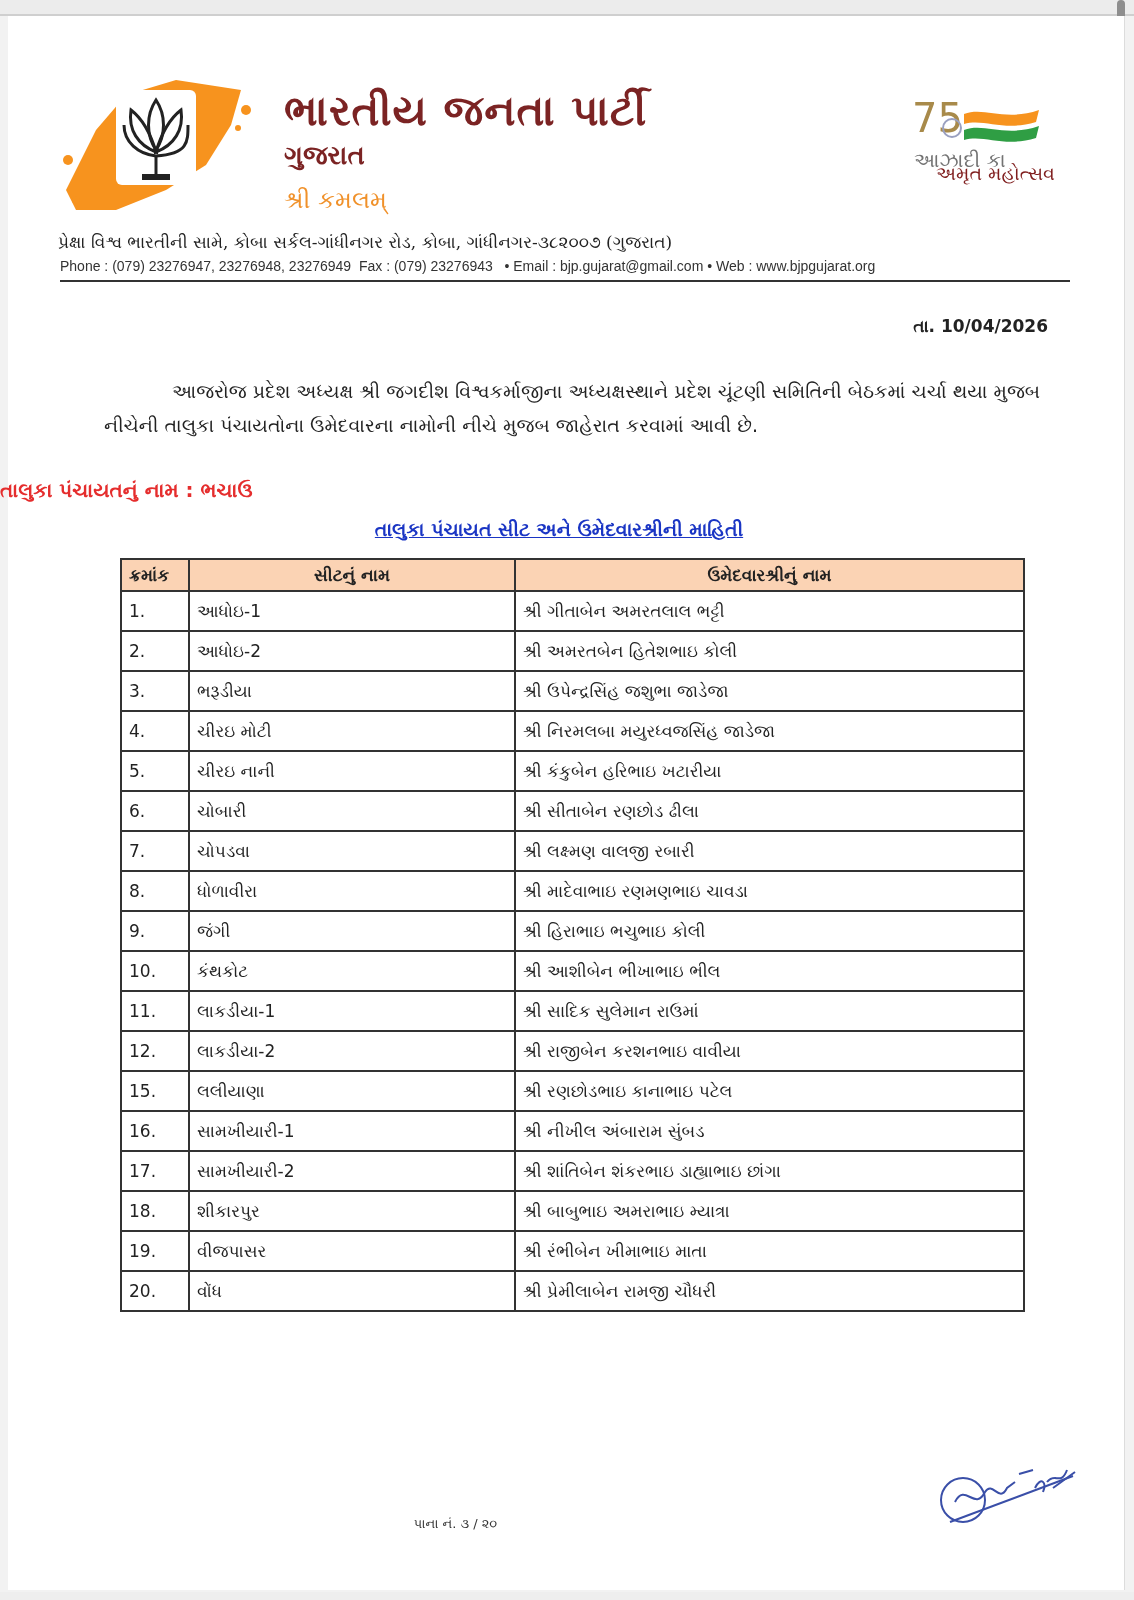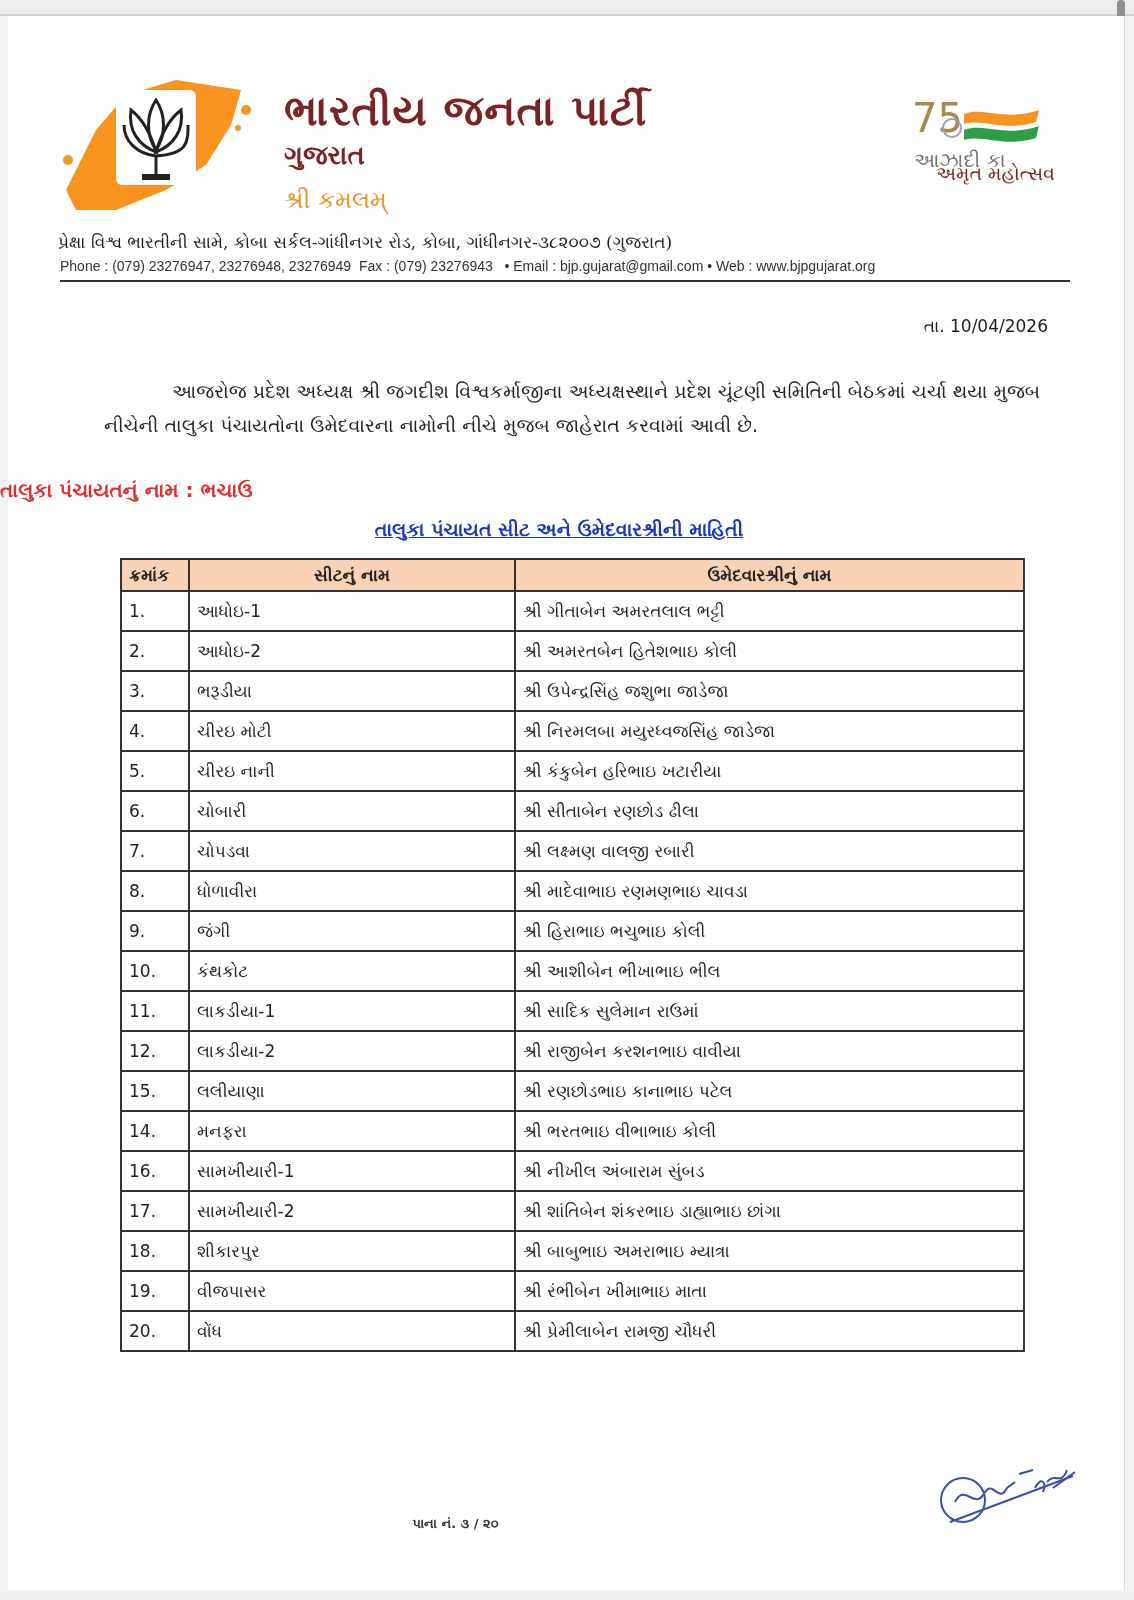--- a/index.html
+++ b/index.html
@@ -57,21 +57,21 @@
   .contacts {
     position:absolute; left:60px; top:258px;
     font-size:14px; color:#333; font-family:"Liberation Sans", sans-serif;
     white-space:pre;
   }
   .head-rule {
     position:absolute; left:60px; top:280px; width:1010px; height:2px; background:#333;
   }
   .date {
     position:absolute; right:86px; top:316px;
-    font-size:17px; color:#222;
+    font-size:17px; color:#222;font-weight:bold;
   }
   .para {
     position:absolute; left:104px; top:374px; width:950px;
     font-size:19px; line-height:34px; color:#222; text-indent:68px;
   }
   .taluka-title {
     position:absolute; left:0; width:1134px; top:478px; text-align:left;
     font-size:20px; font-weight:bold; color:#e52d2d;
   }
   .table-title {
@@ -87,21 +87,21 @@
     border:2px solid #333; height:38px; padding:0 7px;
   }
   table.seats th {
     background:#fbd3b4; font-weight:bold; height:30px; text-align:center;
   }
   table.seats td.num { width:52px; }
   table.seats td.seat { width:310px; }
   table.seats th.num-h { text-align:left; width:52px; }
   .page-no {
     position:absolute; left:0; width:911px; top:1516px; text-align:center;
-    font-size:13px; font-weight:bold; color:#333;
+    font-size:13px; font-weight:normal; color:#333;
   }
   .signature {
     position:absolute; left:935px; top:1452px; width:150px; height:80px;
   }
   .bottom-shade {
     position:absolute; left:0; top:1592px; width:1134px; height:8px; background:#eeeeee;
   }
 </style>
 </head>
 <body>
@@ -215,25 +215,20 @@
         <td class="num">12.</td>
         <td class="seat">લાકડીયા-2</td>
         <td class="cand">શ્રી રાજીબેન કરશનભાઇ વાવીયા</td>
       </tr>
       <tr>
         <td class="num">15.</td>
         <td class="seat">લલીયાણા</td>
         <td class="cand">શ્રી રણછોડભાઇ કાનાભાઇ પટેલ</td>
       </tr>
       <tr>
-        <td class="num">14.</td>
-        <td class="seat">મનફરા</td>
-        <td class="cand">શ્રી ભરતભાઇ વીભાભાઇ કોલી</td>
-      </tr>
-      <tr>
         <td class="num">16.</td>
         <td class="seat">સામખીયારી-1</td>
         <td class="cand">શ્રી નીખીલ અંબારામ સુંબડ</td>
       </tr>
       <tr>
         <td class="num">17.</td>
         <td class="seat">સામખીયારી-2</td>
         <td class="cand">શ્રી શાંતિબેન શંકરભાઇ ડાહ્યાભાઇ છાંગા</td>
       </tr>
       <tr>

